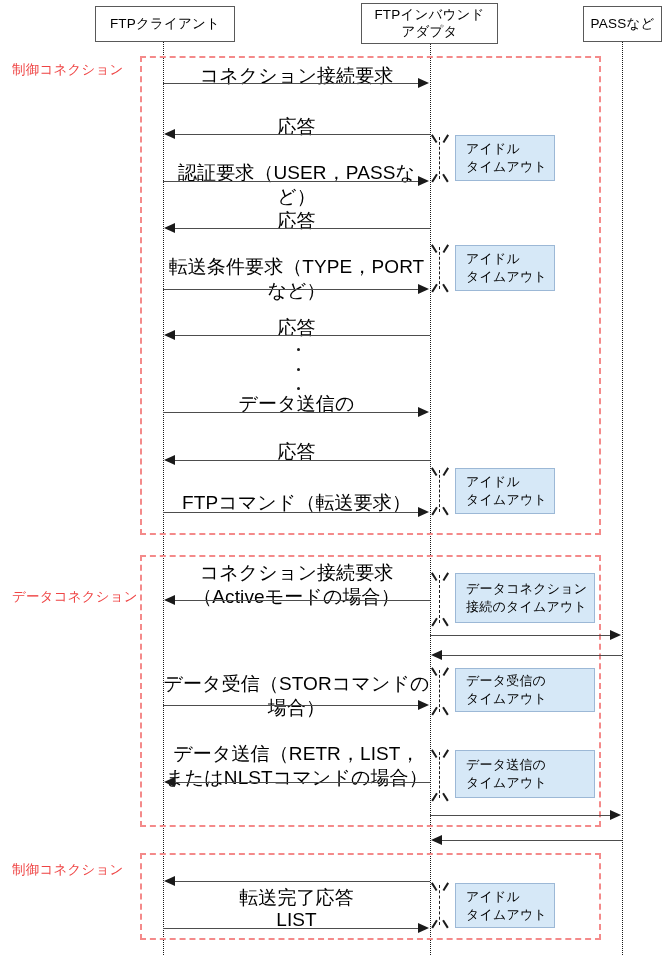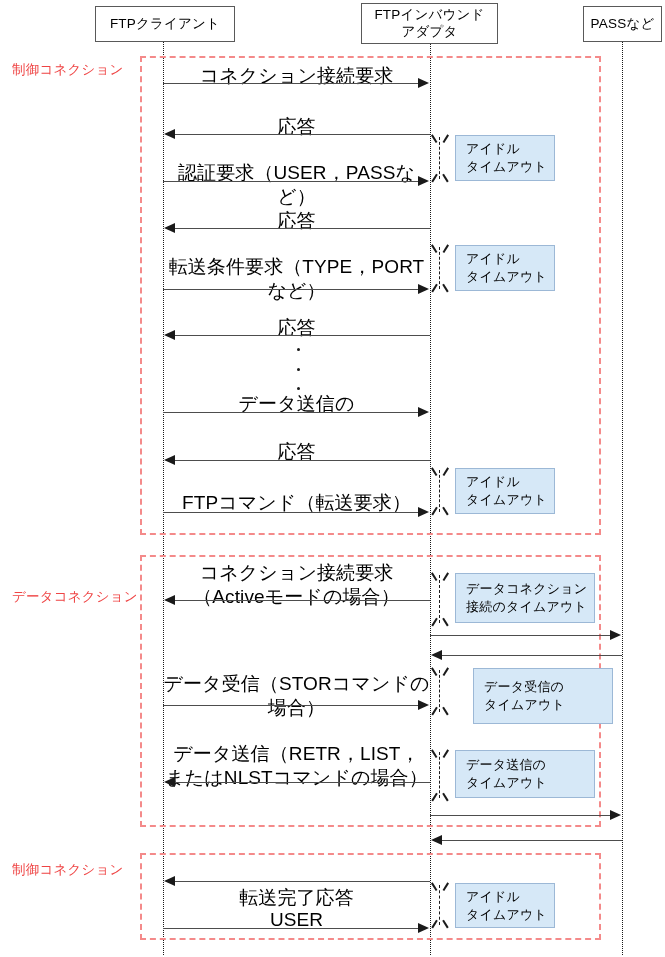--- a/index.html
+++ b/index.html
@@ -233,21 +233,21 @@
   <div class="msg" style="left:430px;top:815px;width:181px;"></div>
   <div class="arrowhead right" style="left:610px;top:810px;"></div>
 
   <div class="msg" style="left:441px;top:840px;width:181px;"></div>
   <div class="arrowhead left" style="left:431px;top:835px;"></div>
 
   <div class="msg-label" style="left:163px;top:862px;width:267px;margin-top:24px;">転送完了応答</div>
   <div class="msg" style="left:174px;top:881px;width:256px;"></div>
   <div class="arrowhead left" style="left:164px;top:876px;"></div>
 
-  <div class="msg-label" style="left:163px;top:908px;width:267px;">USER</div>
+  <div class="msg-label" style="left:163px;top:908px;width:267px;">LIST</div>
   <div class="msg" style="left:163px;top:928px;width:256px;"></div>
   <div class="arrowhead right" style="left:418px;top:923px;"></div>
 
   <div class="dblarrow" style="left:433px;top:130px;height:56px;">
     <span class="cap up">
         <i class="l"></i>
         <i class="r"></i>
       </span>
     <span class="stem"></span>
     <span class="cap down">
@@ -312,21 +312,21 @@
     <span class="cap up">
         <i class="l"></i>
         <i class="r"></i>
       </span>
     <span class="stem"></span>
     <span class="cap down">
         <i class="l"></i>
         <i class="r"></i>
       </span>
   </div>
-  <div class="timeout-box" style="left:473px;top:668px;width:140px;height:56px;">
+  <div class="timeout-box" style="left:455px;top:668px;width:140px;height:44px;">
     <span>データ受信の
 タイムアウト</span>
   </div>
 
   <div class="dblarrow" style="left:433px;top:745px;height:60px;">
     <span class="cap up">
         <i class="l"></i>
         <i class="r"></i>
       </span>
     <span class="stem"></span>

